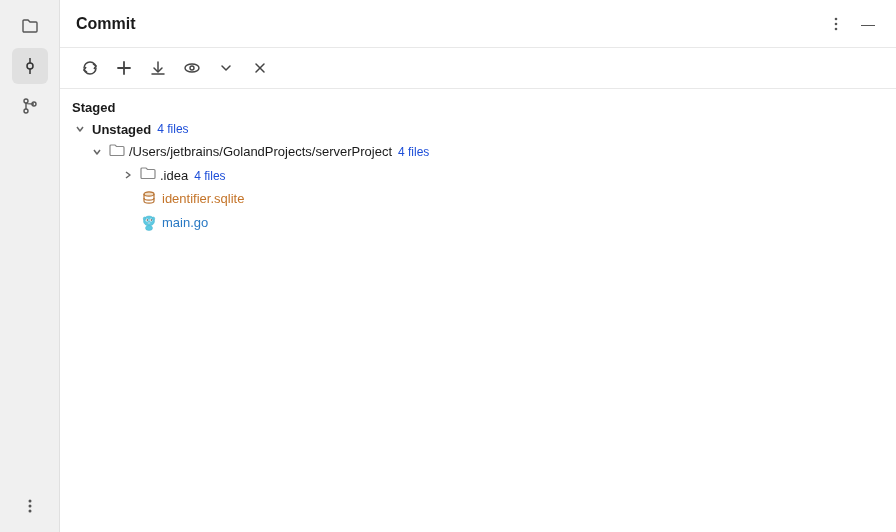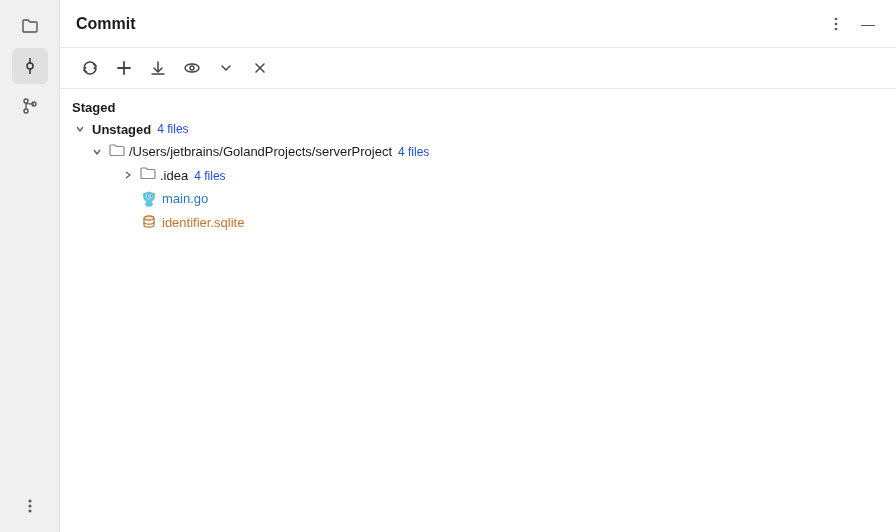--- a/index.html
+++ b/index.html
@@ -309,46 +309,46 @@
           <path d="M1 3a1 1 0 011-1h4l1.5 1.5H14a1 1 0 011 1v7a1 1 0 01-1 1H2a1 1 0 01-1-1V3z" stroke="#888" stroke-width="1.2" fill="none"></path>
         </svg>
       </span>
       <span class="item-label">.idea</span>
       <span class="item-count">4 files</span>
     </div>
 
     <div class="tree-item tree-indent-4">
       <span class="file-icon">
 
+        <svg width="16" height="16" viewBox="0 0 16 16" fill="none">
+          <ellipse cx="8" cy="4" rx="5" ry="2.2" stroke="#b87333" stroke-width="1.2" fill="#d4954a" fill-opacity="0.3"></ellipse>
+          <path d="M3 4v4c0 1.2 2.2 2.2 5 2.2s5-1 5-2.2V4" stroke="#b87333" stroke-width="1.2" fill="none"></path>
+          <path d="M3 8v3c0 1.2 2.2 2.2 5 2.2s5-1 5-2.2V8" stroke="#b87333" stroke-width="1.2" fill="none"></path>
+        </svg>
+      </span>
+      <span class="item-label item-label-orange">identifier.sqlite</span>
+    </div>
+
+    <div class="tree-item tree-indent-4">
+      <span class="file-icon">
+
         <svg width="18" height="18" viewBox="0 0 18 18" fill="none">
 
           <ellipse cx="9" cy="8" rx="5.5" ry="5" fill="#5dc9e2" stroke="#4ab3cc" stroke-width="0.5"></ellipse>
 
           <circle cx="7" cy="7" r="1.5" fill="white"></circle>
           <circle cx="11" cy="7" r="1.5" fill="white"></circle>
           <circle cx="7.3" cy="7" r="0.7" fill="#333"></circle>
           <circle cx="11.3" cy="7" r="0.7" fill="#333"></circle>
 
           <ellipse cx="9" cy="10" rx="1.5" ry="0.8" fill="#b8d9e5"></ellipse>
 
           <ellipse cx="4.5" cy="5.5" rx="1.2" ry="1.5" fill="#5dc9e2" stroke="#4ab3cc" stroke-width="0.5"></ellipse>
           <ellipse cx="13.5" cy="5.5" rx="1.2" ry="1.5" fill="#5dc9e2" stroke="#4ab3cc" stroke-width="0.5"></ellipse>
 
           <ellipse cx="9" cy="15" rx="3.5" ry="2.5" fill="#5dc9e2" stroke="#4ab3cc" stroke-width="0.5"></ellipse>
         </svg>
       </span>
       <span class="item-label item-label-blue">main.go</span>
     </div>
 
-    <div class="tree-item tree-indent-4">
-      <span class="file-icon">
-
-        <svg width="16" height="16" viewBox="0 0 16 16" fill="none">
-          <ellipse cx="8" cy="4" rx="5" ry="2.2" stroke="#b87333" stroke-width="1.2" fill="#d4954a" fill-opacity="0.3"></ellipse>
-          <path d="M3 4v4c0 1.2 2.2 2.2 5 2.2s5-1 5-2.2V4" stroke="#b87333" stroke-width="1.2" fill="none"></path>
-          <path d="M3 8v3c0 1.2 2.2 2.2 5 2.2s5-1 5-2.2V8" stroke="#b87333" stroke-width="1.2" fill="none"></path>
-        </svg>
-      </span>
-      <span class="item-label item-label-orange">identifier.sqlite</span>
-    </div>
-
   </div>
 </div>
 
 </body></html>

